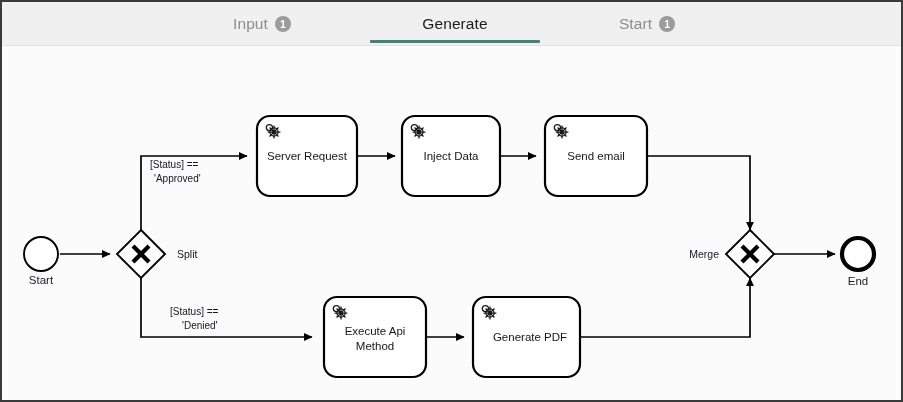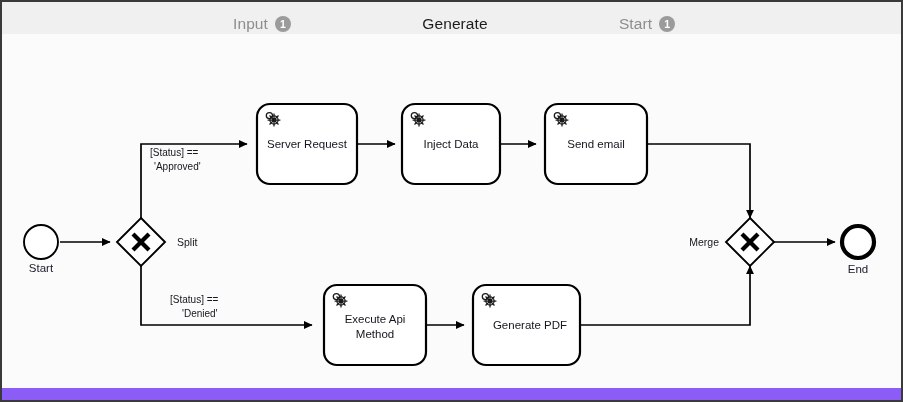--- a/index.html
+++ b/index.html
@@ -71,21 +71,21 @@
     border-radius: 1px;
   }
   #tab-input    { left: 180px; width: 160px; }
   #tab-process  { left: 358px; width: 190px; }
   #tab-output   { left: 560px; width: 170px; }
 
   
   .canvas {
     position: absolute;
     left: 0;
-    top: 32px;
+    top: 44px;
     width: 899px;
     height: 354px;
     background: #fbfbfb;
   }
   .canvas svg { display: block; }
 
   .node-label {
     font-family: "Liberation Sans", sans-serif;
     font-size: 11.5px;
     fill: #1b1b2b;

